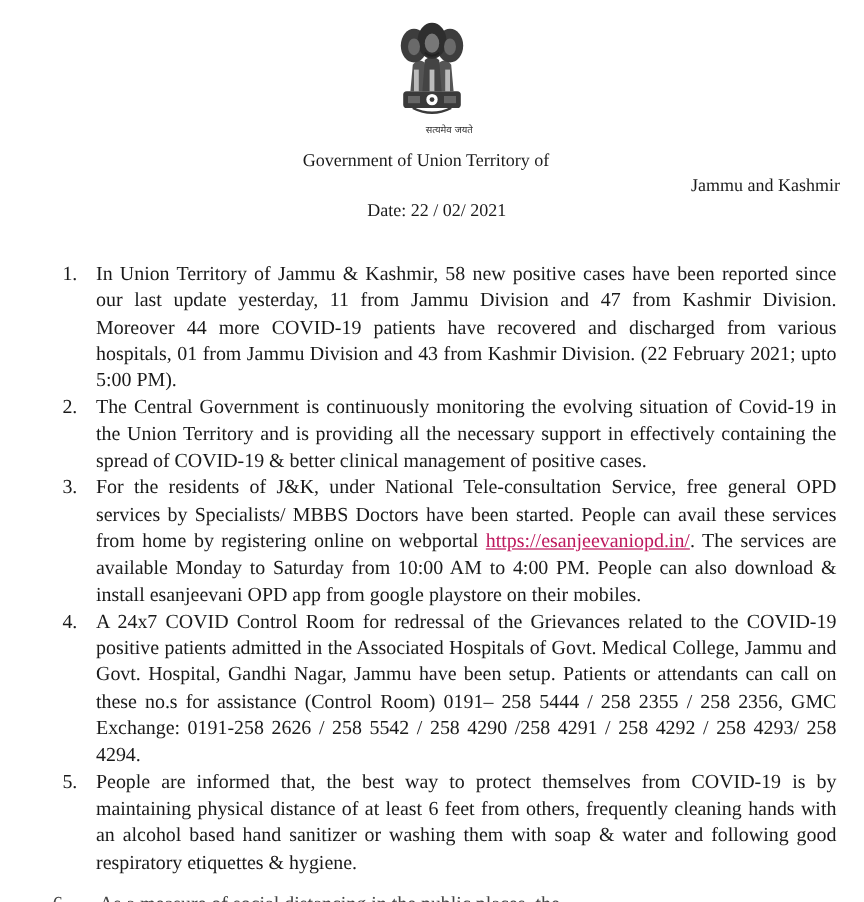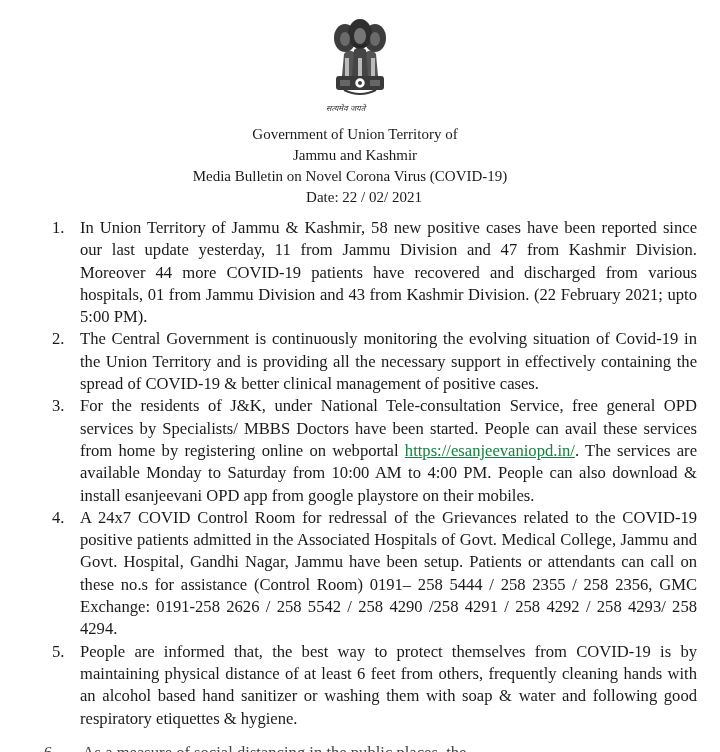--- a/index.html
+++ b/index.html
@@ -7,46 +7,45 @@
     width: 720px; height: 752px; overflow: hidden; position: relative;
     font-family: "Liberation Serif", "DejaVu Serif", serif;
     color: #1a1a1a;
   }
   .emblem {
     position: absolute; left: 318px; top: 8px; width: 84px; height: 108px;
   }
   .emblem svg { width: 84px; height: 94px; display: block; }
   .motto {
     position: absolute; left: 326px; top: 102px; width: 68px;
-    font-size: 8px; text-align: left; color: #333;
+    font-size: 8px; text-align: right; color: #333;
     font-family: "DejaVu Sans", sans-serif;
-    font-style: italic;
   }
   .header {
     position: absolute; left: 0; top: 124px; width: 700px; text-align: center;
     font-size: 15px; line-height: 21px;
   }
   .header .l1 { padding-left: 10px; }
-  .header .l2 { padding-left: 10px; }
+  .header .l2 { padding-left: 10px; text-align: right; }
   .header .l3 { padding-left: 0px; }
   .header .date { font-weight: normal; padding-left: 28px; }
   ol.points {
     position: absolute; left: 44px; top: 217px; width: 653px;
     margin: 0; padding: 0; list-style: none;
     font-size: 16.6px; line-height: 22.3px;
   }
   ol.points li {
     position: relative; padding-left: 36px; margin-bottom: 0px;
     text-align: justify;
   }
   ol.points li .num {
     position: absolute; left: 8px; top: 0;
   }
   b { font-weight: normal; }
-  a.link { color: #15803d; text-decoration: underline; margin-top: 12px; }
+  a.link { color: #be185d; text-decoration: underline; margin-top: 12px; }
   .cut-line {
     position: absolute; left: 44px; top: 742px; width: 653px; height: 12px; overflow: hidden;
     font-size: 16.6px; line-height: 22px; color: #444;
   }
 </style>
 </head>
 <body>
 
 <div class="emblem">
   <span>
@@ -75,21 +74,20 @@
       <rect x="40" y="50" width="4" height="18" fill="#bbb"></rect>
       <rect x="53" y="50" width="4" height="18" fill="#bbb"></rect>
     </svg>
   </span>
 </div>
 <div class="motto">सत्यमेव जयते</div>
 
 <div class="header">
   <div class="l1">Government of Union Territory of</div>
   <div class="l2">Jammu and Kashmir</div>
-  <div class="l3">Media Bulletin on Novel Corona Virus (COVID-19)</div>
   <div class="date">Date: 22 / 02/ 2021</div>
 </div>
 
 <ol class="points" id="points">
     <li><span class="num">1.</span><span><span>In Union Territory of Jammu &amp; Kashmir, </span><b>58 new positive cases</b><span> have been reported since our last update yesterday, </span><b>11</b><span> from Jammu Division and </span><b>47</b><span> from Kashmir Division. Moreover </span><b>44 more COVID-19 patients have recovered</b><span> and discharged from various hospitals, </span><b>01</b><span> from Jammu Division and </span><b>43</b><span> from Kashmir Division. </span><b>(22 February 2021; upto 5:00 PM).</b></span></li>
     <li><span class="num">2.</span><span><span>The Central Government is continuously monitoring the evolving situation of Covid-19 in the Union Territory and is providing all the necessary support in effectively containing the spread of COVID-19 &amp; better clinical management of positive cases.</span></span></li>
     <li><span class="num">3.</span><span><span>For the residents of J&amp;K, under National Tele-consultation Service, free general OPD services by Specialists/ MBBS Doctors have been started. People can avail these services from home by registering online on webportal  </span><a class="link" href="#">https://esanjeevaniopd.in/</a><span>. The services are available Monday to Saturday from 10:00 AM to 4:00 PM. People can also download &amp; install esanjeevani OPD  app from google playstore on their mobiles.</span></span></li>
     <li><span class="num">4.</span><span><span>A 24x7 COVID Control Room for redressal of the Grievances related to the COVID-19 positive patients admitted in the Associated Hospitals of Govt. Medical College, Jammu and Govt. Hospital, Gandhi Nagar, Jammu have been setup. Patients or attendants can call on these no.s for assistance </span><b>(Control Room)</b><span> 0191– 258 5444 / 258 2355 / 258 2356, GMC Exchange: 0191-258 2626 / 258 5542 / 258 4290 /258 4291 / 258 4292 / 258 4293/ 258 4294.</span></span></li>
     <li><span class="num">5.</span><span><span>People are informed that, the best way to protect themselves from COVID-19 is by maintaining physical distance of at least 6 feet from others, frequently cleaning hands with an alcohol based hand sanitizer or washing them with soap &amp; water and following good respiratory etiquettes &amp; hygiene.</span></span></li>
   </ol>

